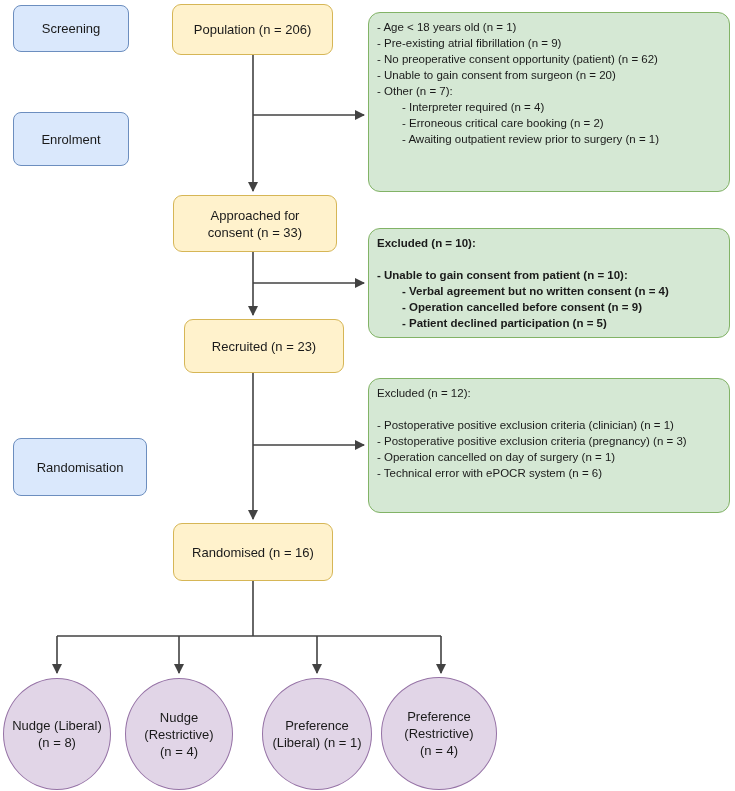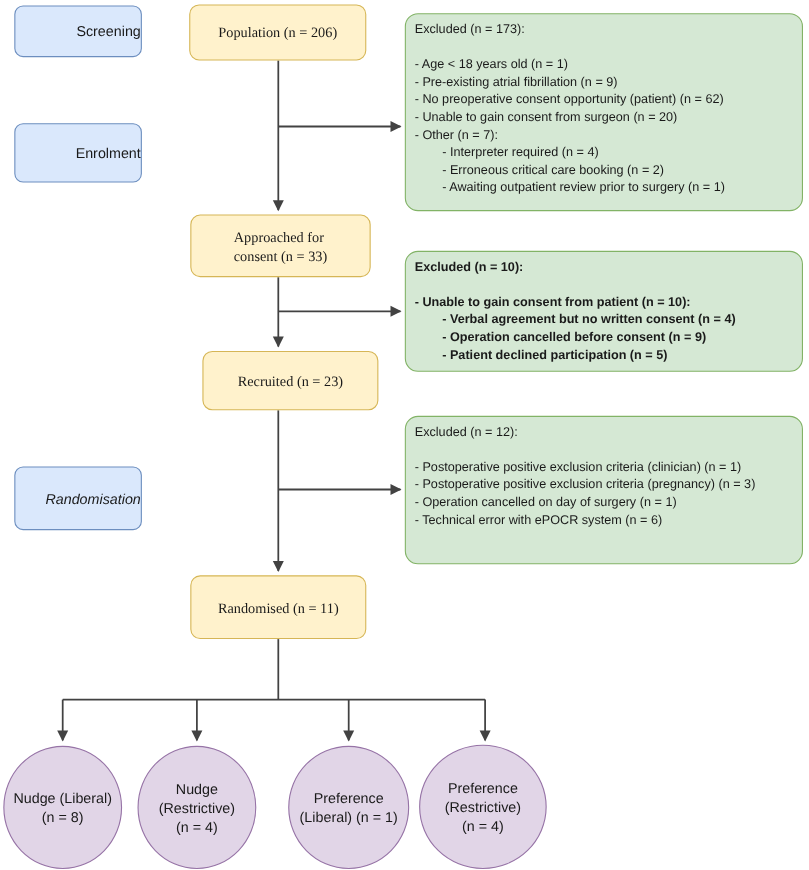--- a/index.html
+++ b/index.html
@@ -15,28 +15,28 @@
     position: relative; width: 735px; height: 791px;
     background: #ffffff; overflow: hidden;
   }
   .connectors { position: absolute; left: 0; top: 0; }
   .edge { stroke: var(--arrow); stroke-width: 1.6; fill: none; }
   marker path { fill: var(--arrow); }
 
   .stage {
     position: absolute; box-sizing: border-box;
     background: var(--stage-fill); border: 1px solid var(--stage-border);
-    border-radius: 8px; display: flex; align-items: center; justify-content: flex-end;
+    border-radius: 8px; display: flex; align-items: center; justify-content: center;
     font-size: 13px; text-align: center;
   }
   .node {
     position: absolute; box-sizing: border-box;
     background: var(--node-fill); border: 1px solid var(--node-border);
     border-radius: 9px; display: flex; align-items: center; justify-content: center;
-    font-size: 13px; line-height: 17px; font-family: Liberation Serif, serif;
+    font-size: 13px; text-align: center; line-height: 17px;
   }
   .node span, .arm span, .stage span { white-space: pre-line; }
   .exclusion {
     position: absolute; box-sizing: border-box;
     background: var(--exclusion-fill); border: 1px solid var(--exclusion-border);
     border-radius: 12px; padding: 6px 8px;
     font-size: 11.5px; line-height: 16px;
   }
   .exc-title { margin-bottom: 16px; white-space: nowrap; }
   .exc-item { white-space: nowrap; }
@@ -80,40 +80,39 @@
     <line class="edge" x1="317" y1="636" x2="317" y2="673" marker-end="url(#arrow)"></line>
     <line class="edge" x1="441" y1="636" x2="441" y2="673" marker-end="url(#arrow)"></line>
   </svg>
 
   <div class="stage" style="left:13px; top:5px; width:116px; height:47px;">
     <span>Screening</span>
   </div>
   <div class="stage" style="left:13px; top:112px; width:116px; height:54px;">
     <span>Enrolment</span>
   </div>
-  <div class="stage" style="left:13px; top:424px; width:116px; height:58px;font-style:italic;">
+  <div class="stage" style="left:13px; top:438px; width:134px; height:58px;">
     <span>Randomisation</span>
   </div>
 
   <div class="node" style="left:172px; top:4px; width:161px; height:51px;">
     <span>Population (n = 206)</span>
   </div>
   <div class="node" style="left:173px; top:195px; width:164px; height:57px;">
     <span>Approached for
 consent (n = 33)</span>
   </div>
   <div class="node" style="left:173px; top:319px; width:160px; height:54px;margin-left:11px;">
     <span>Recruited (n = 23)</span>
   </div>
   <div class="node" style="left:173px; top:523px; width:160px; height:58px;">
-    <span>Randomised (n = 11)</span>
+    <span>Randomised (n = 16)</span>
   </div>
 
   <div class="exclusion" style="left:368px; top:12px; width:362px; height:180px;">
-    <div class="exc-title">Excluded (n = 173):</div>
     <div class="exc-item">- Age &lt; 18 years old (n = 1)</div>
     <div class="exc-item">- Pre-existing atrial fibrillation (n = 9)</div>
     <div class="exc-item">- No preoperative consent opportunity (patient) (n = 62)</div>
     <div class="exc-item">- Unable to gain consent from surgeon (n = 20)</div>
     <div class="exc-item">- Other (n = 7):</div>
     <div class="exc-item indent">- Interpreter required (n = 4)</div>
     <div class="exc-item indent">- Erroneous critical care booking (n = 2)</div>
     <div class="exc-item indent">- Awaiting outpatient review prior to surgery (n = 1)</div>
   </div>
 

